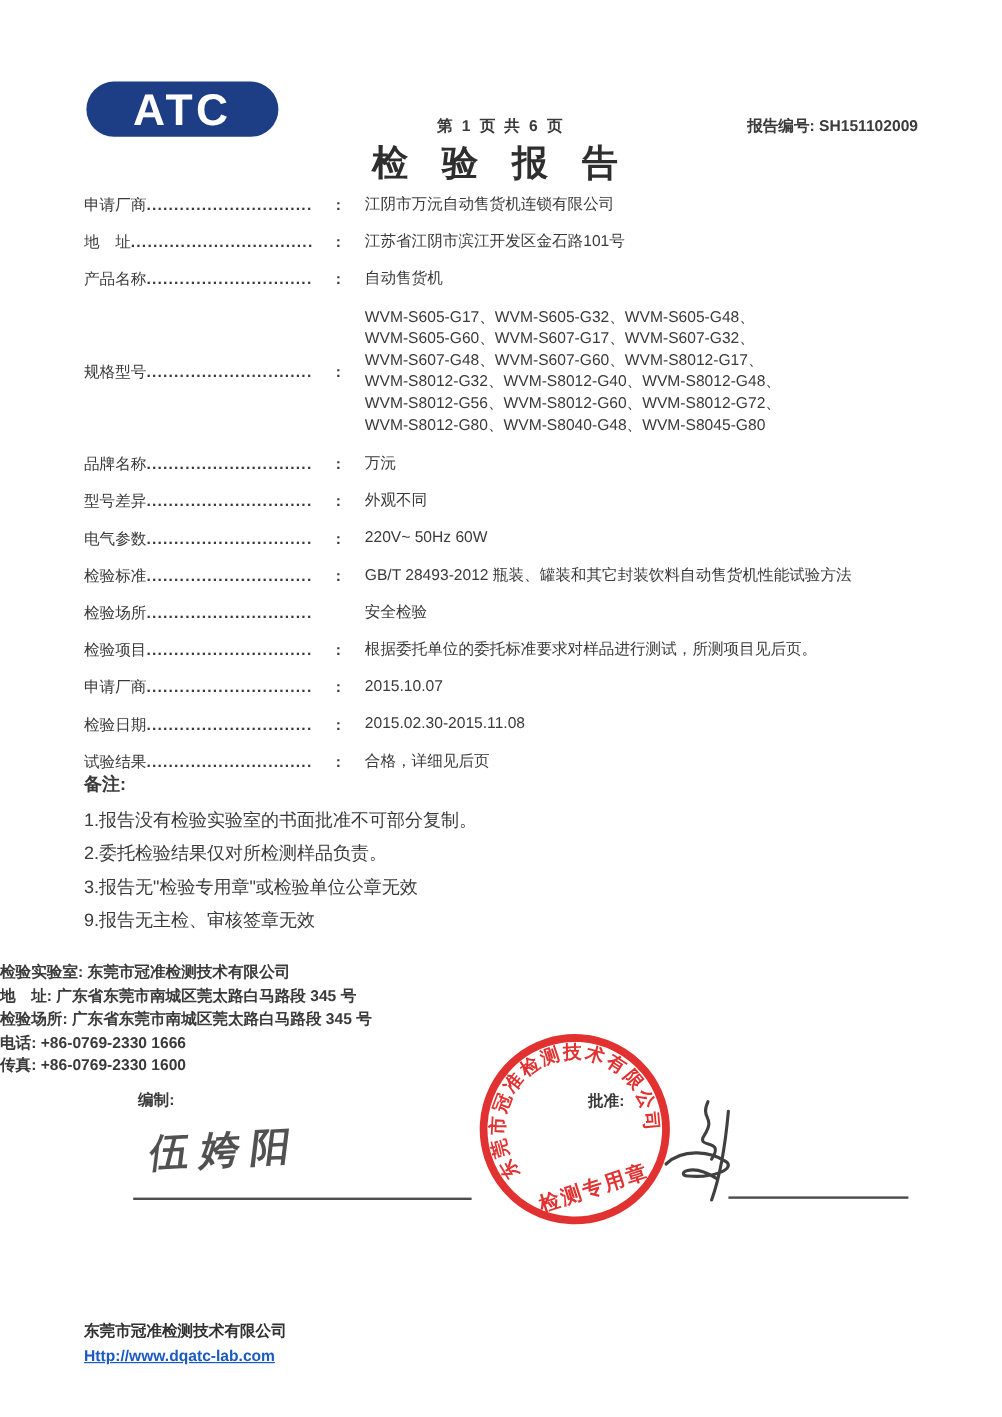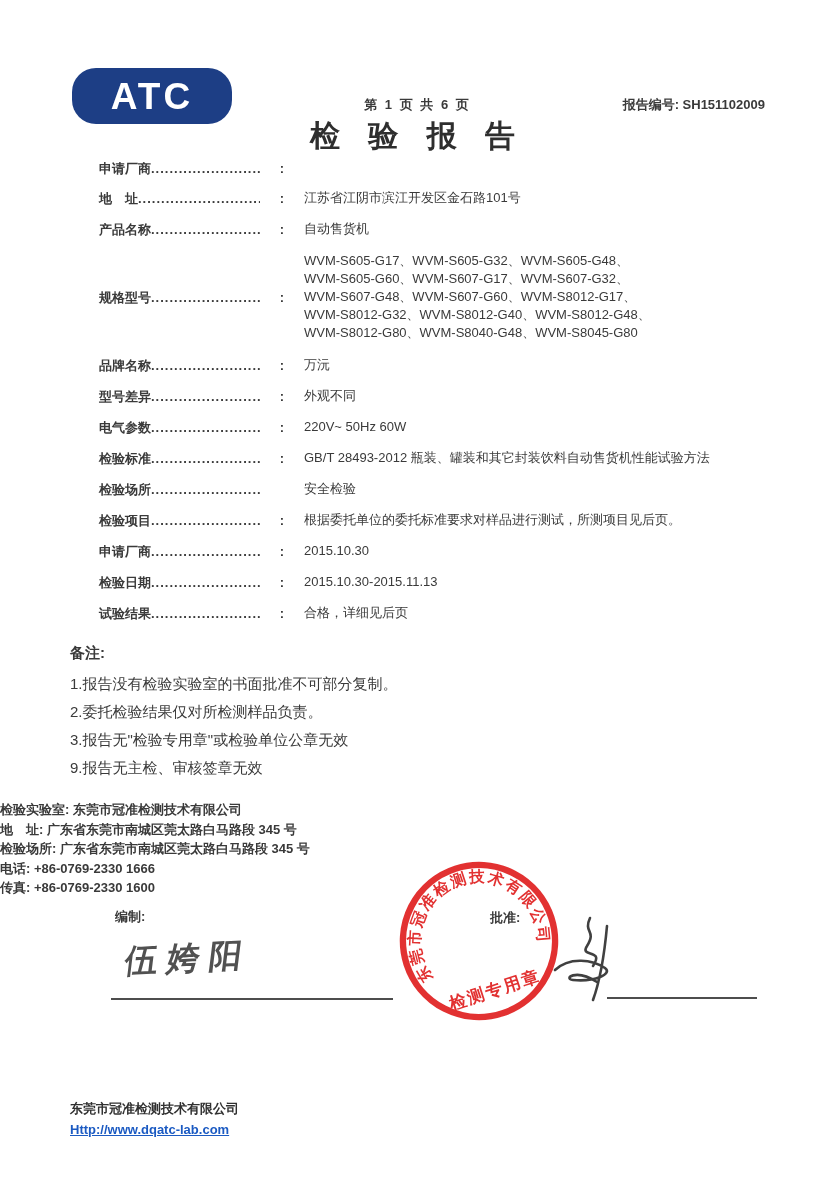--- a/index.html
+++ b/index.html
@@ -1,35 +1,35 @@
 <!DOCTYPE html>
 <html><head>
 <meta charset="utf-8">
 <style>
   html,body{margin:0;padding:0;background:#e8e8e8;}
   .page{
     position:relative;width:835px;height:1181px;margin:0 auto;background:#ffffff;
     font-family:"Liberation Sans","DejaVu Sans",sans-serif;color:#3a3a3a;overflow:hidden;
   }
   
-  .logo{position:absolute;left:72px;top:68px;width:160px;height:56px;background:#1d3e85;
+  .logo{position:absolute;left:72px;top:68px;width:160px;height:46px;background:#1d3e85;
     border-radius:24px;display:flex;align-items:center;justify-content:center;}
   .logo span{color:#ffffff;font-size:37px;font-weight:bold;letter-spacing:3px;line-height:1;
     text-shadow:0 0 1px #1d3e85;}
   
   .page-info{position:absolute;top:96px;left:0;width:100%;text-align:center;
     font-size:13px;font-weight:bold;letter-spacing:2px;}
   .report-no{position:absolute;top:96px;right:70px;font-size:13px;font-weight:bold;}
   .doc-title{position:absolute;top:116px;left:0;width:100%;text-align:center;
     font-size:30px;font-weight:bold;letter-spacing:10px;color:#2e2e2e;}
   
   .fields{position:absolute;left:70px;right:70px;top:162px;font-size:13px;}
   .frow{display:flex;align-items:center;margin-bottom:15px;line-height:13px;}
   .flab{width:190px;display:flex;align-items:flex-end;overflow:hidden;flex:none;}
-  .lab{font-weight:bold;white-space:nowrap;margin-left:29px;}
+  .lab{font-weight:normal;white-space:nowrap;}
   .dots{flex:1;overflow:hidden;white-space:nowrap;font-weight:bold;letter-spacing:1px;color:#3a3a3a;}
   .colon{width:44px;text-align:center;font-weight:bold;flex:none;}
   .fval{flex:1;line-height:16px;}
   .mlines div{line-height:18px;white-space:nowrap;}
   
   .notes{position:absolute;left:70px;top:644px;font-size:15px;}
   .notes .ntitle{font-weight:bold;margin-bottom:14px;}
   .notes .nitem{margin-bottom:15px;line-height:13px;}
   
   .lab-block{position:absolute;left:0;width:100%;top:800px;text-align:left;
@@ -64,20 +64,21 @@
   <div class="doc-title">检 验 报 告</div>
 
   <div class="fields">
 
     <div class="frow">
       <span class="flab">
           <span class="lab">申请厂商</span>
           <span class="dots">........................................................................</span>
         </span>
       <span class="colon">:</span>
+      <span class="fval">江阴市万沅自动售货机连锁有限公司</span>
     </div>
 
     <div class="frow">
       <span class="flab">
           <span class="lab">地　址</span>
           <span class="dots">........................................................................</span>
         </span>
       <span class="colon">:</span>
       <span class="fval">江苏省江阴市滨江开发区金石路101号</span>
     </div>
@@ -95,20 +96,21 @@
       <span class="flab">
           <span class="lab">规格型号</span>
           <span class="dots">........................................................................</span>
         </span>
       <span class="colon">:</span>
       <div class="fval mlines">
         <div>WVM-S605-G17、WVM-S605-G32、WVM-S605-G48、</div>
         <div>WVM-S605-G60、WVM-S607-G17、WVM-S607-G32、</div>
         <div>WVM-S607-G48、WVM-S607-G60、WVM-S8012-G17、</div>
         <div>WVM-S8012-G32、WVM-S8012-G40、WVM-S8012-G48、</div>
+        <div>WVM-S8012-G56、WVM-S8012-G60、WVM-S8012-G72、</div>
         <div>WVM-S8012-G80、WVM-S8040-G48、WVM-S8045-G80</div>
       </div>
     </div>
 
     <div class="frow">
       <span class="flab">
           <span class="lab">品牌名称</span>
           <span class="dots">........................................................................</span>
         </span>
       <span class="colon">:</span>
@@ -159,30 +161,30 @@
       <span class="colon">:</span>
       <span class="fval">根据委托单位的委托标准要求对样品进行测试，所测项目见后页。</span>
     </div>
 
     <div class="frow">
       <span class="flab">
           <span class="lab">申请厂商</span>
           <span class="dots">........................................................................</span>
         </span>
       <span class="colon">:</span>
-      <span class="fval">2015.10.30</span>
+      <span class="fval">2015.10.07</span>
     </div>
 
     <div class="frow">
       <span class="flab">
           <span class="lab">检验日期</span>
           <span class="dots">........................................................................</span>
         </span>
       <span class="colon">:</span>
-      <span class="fval">2015.10.30-2015.11.13</span>
+      <span class="fval">2015.02.30-2015.11.08</span>
     </div>
 
     <div class="frow">
       <span class="flab">
           <span class="lab">试验结果</span>
           <span class="dots">........................................................................</span>
         </span>
       <span class="colon">:</span>
       <span class="fval">合格，详细见后页</span>
     </div>

